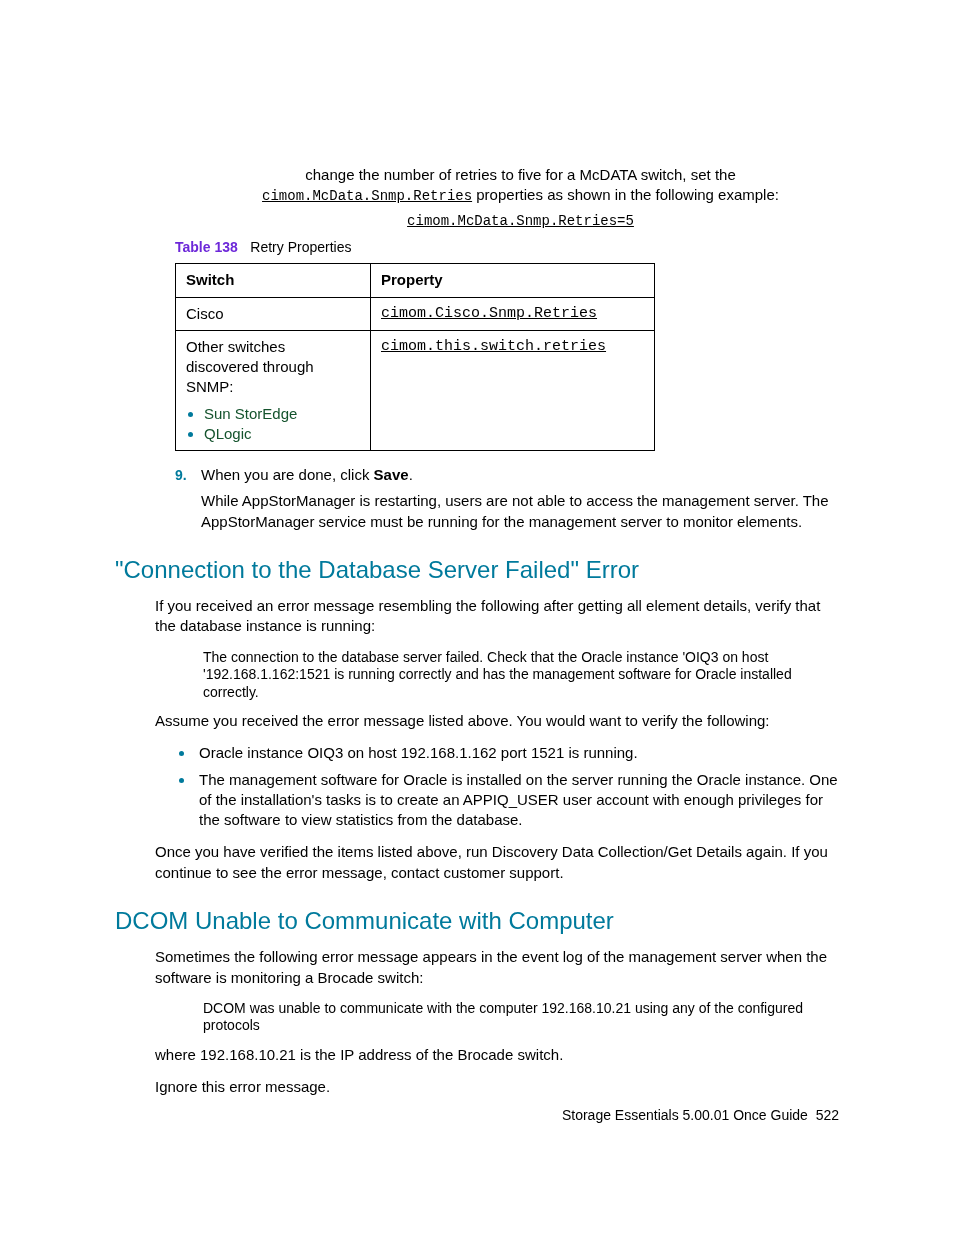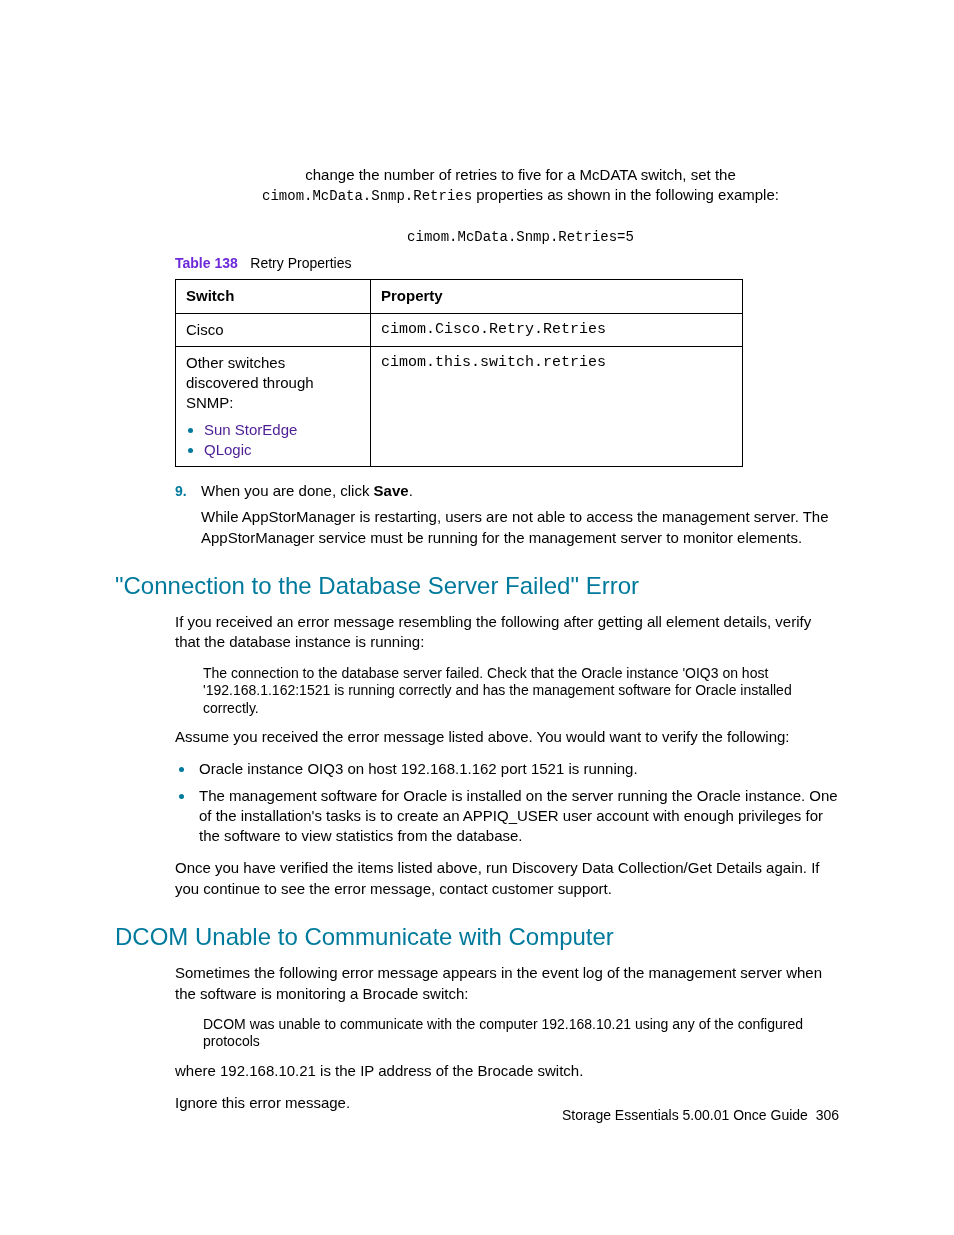--- a/index.html
+++ b/index.html
@@ -8,55 +8,55 @@
     height: 1235px;
     background: #fff;
     font-family: Arial, Helvetica, sans-serif;
     color: #000;
     font-size: 15px;
     line-height: 1.35;
     padding: 165px 115px 80px 115px;
     position: relative;
   }
   .content { margin-left: 87px; text-align: center; }
-  .mono { font-family: "Courier New", monospace; font-size: 14px; }
+  .mono { font-family: "Courier New", monospace; font-size: 14px; text-decoration: underline; }
   .table-caption { margin-top: 6px; margin-left: 60px; }
   .table-caption .tlabel { color: #6d28d9; font-weight: bold; font-size: 14px; }
   .table-caption .tname { font-size: 14px; }
   table.data {
     border-collapse: collapse;
     margin-left: 60px;
     margin-top: 6px;
-    width: 568px;
+    width: 480px;
   }
   table.data th, table.data td {
     border: 1.5px solid #000;
     padding: 6px 10px;
     text-align: left;
     vertical-align: top;
     font-size: 15px;
   }
   table.data th { font-weight: bold; }
   .tbl-ul { margin: 6px 0 0 18px; }
-  .tbl-ul li { color: #4c1d95; }
+  .tbl-ul li { color: #14532d; }
   .tbl-ul li::marker { color: #007a9c; }
   .ol { margin-left: 60px; margin-top: 14px; }
   .ol .item { display: flex; margin-bottom: 6px; }
   .ol .num { color: #007a9c; font-weight: bold; min-width: 26px; font-size: 14px; padding-top:1px;}
   .ol .txt { flex: 1; }
   .indent-note { margin-left: 86px; margin-top: 4px; }
   h2.section {
     color: #007a9c;
     font-weight: normal;
     font-size: 24px;
     margin-top: 22px;
     margin-bottom: 10px;
     margin-left: 0;
   }
-  .para { margin-left: 60px; margin-bottom: 12px; }
+  .para { margin-left: 40px; margin-bottom: 12px; }
   .code-block {
     font-family: Liberation Sans, sans-serif;
     font-size: 14px;
     margin-left: 88px;
     margin-right: 0;
     margin-bottom: 10px;
     white-space: pre-wrap;
     line-height: 1.25;
   }
   ul.doc-list { margin-left: 80px; margin-bottom: 12px; }
@@ -69,38 +69,38 @@
     font-size: 14px;
   }
 </style>
 </head>
 <body>
 
 <div class="content">
   <span>change the number of retries to five for a McDATA switch, set the</span><br>
   <span class="mono">cimom.McData.Snmp.Retries</span><span> properties as shown in the following example:</span>
 </div>
-<div class="content mono" style="margin-top:22px;">cimom.McData.Snmp.Retries=5</div>
+<div class="content mono" style="margin-top:6px;">cimom.McData.Snmp.Retries=5</div>
 
 <div class="table-caption">
   <span class="tlabel">Table 138</span>
   &nbsp;&nbsp;<span class="tname">Retry Properties</span>
 </div>
 
 <table class="data">
   <thead>
     <tr>
       <th style="width:195px;">Switch</th>
       <th>Property</th>
     </tr>
   </thead>
   <tbody>
     <tr>
       <td>Cisco</td>
-      <td class="mono">cimom.Cisco.Retry.Retries</td>
+      <td class="mono">cimom.Cisco.Snmp.Retries</td>
     </tr>
     <tr>
       <td>
         <div>Other switches discovered through SNMP:</div>
         <ul class="tbl-ul">
           <li>Sun StorEdge</li>
           <li>QLogic</li>
         </ul>
       </td>
       <td class="mono">cimom.this.switch.retries</td>
@@ -128,14 +128,14 @@
 </ul>
 <div class="para">Once you have verified the items listed above, run Discovery Data Collection/Get Details again. If you continue to see the error message, contact customer support.</div>
 
 <h2 class="section">DCOM Unable to Communicate with Computer</h2>
 <div class="para">Sometimes the following error message appears in the event log of the management server when the software is monitoring a Brocade switch:</div>
 <div class="code-block">DCOM was unable to communicate with the computer 192.168.10.21 using any of the configured protocols</div>
 <div class="para">where 192.168.10.21 is the IP address of the Brocade switch.</div>
 <div class="para">Ignore this error message.</div>
 
 <div class="footer">
-  <span>Storage Essentials 5.00.01 Once Guide</span>&nbsp;&nbsp;<span>306</span>
+  <span>Storage Essentials 5.00.01 Once Guide</span>&nbsp;&nbsp;<span>522</span>
 </div>
 
 </body></html>

